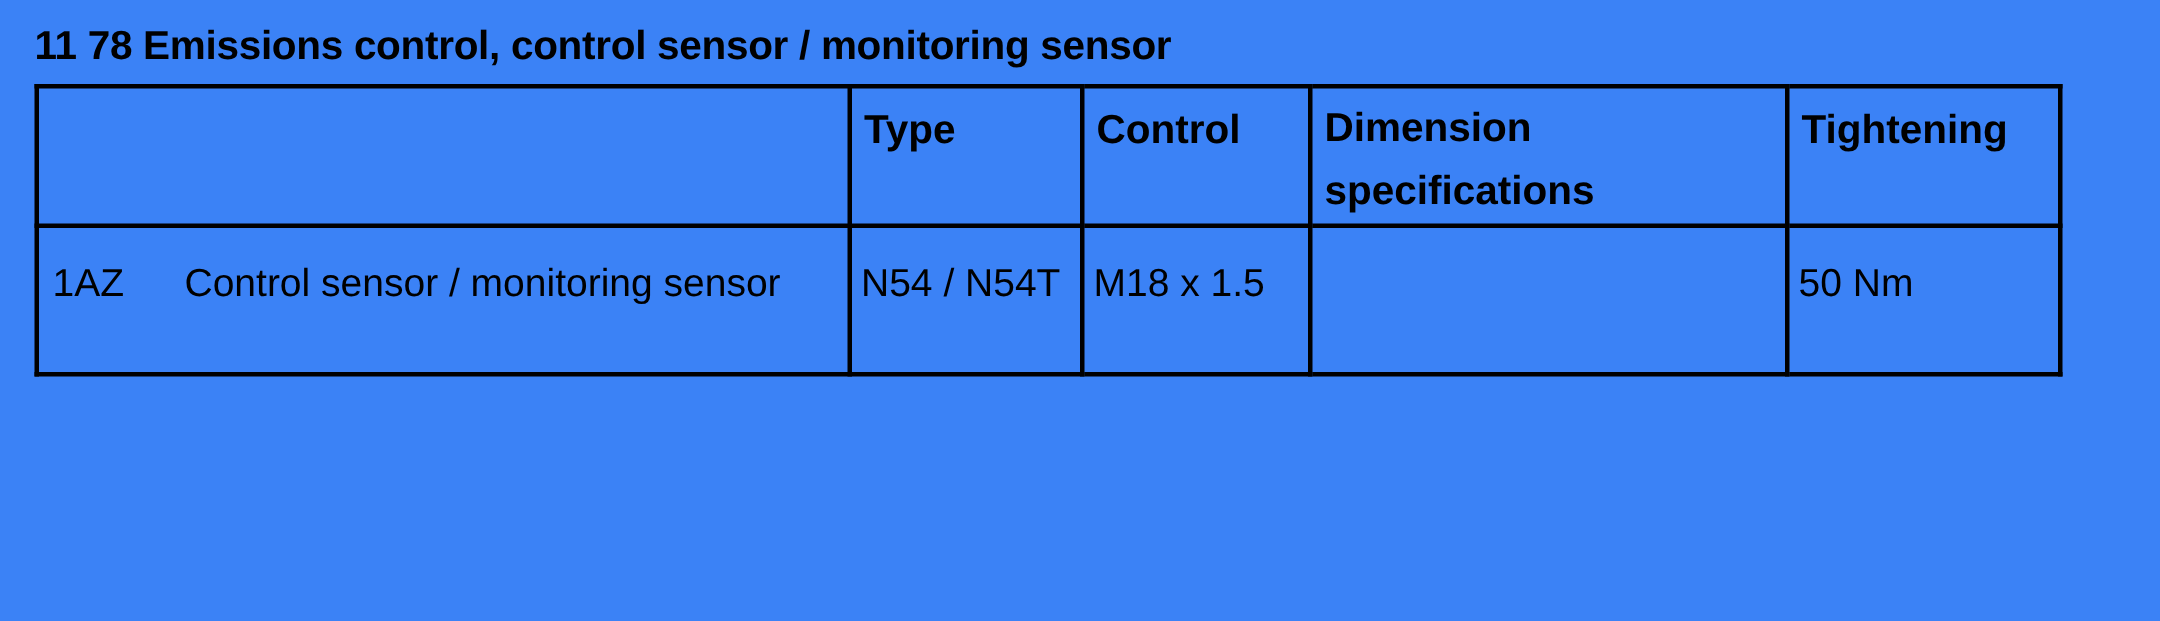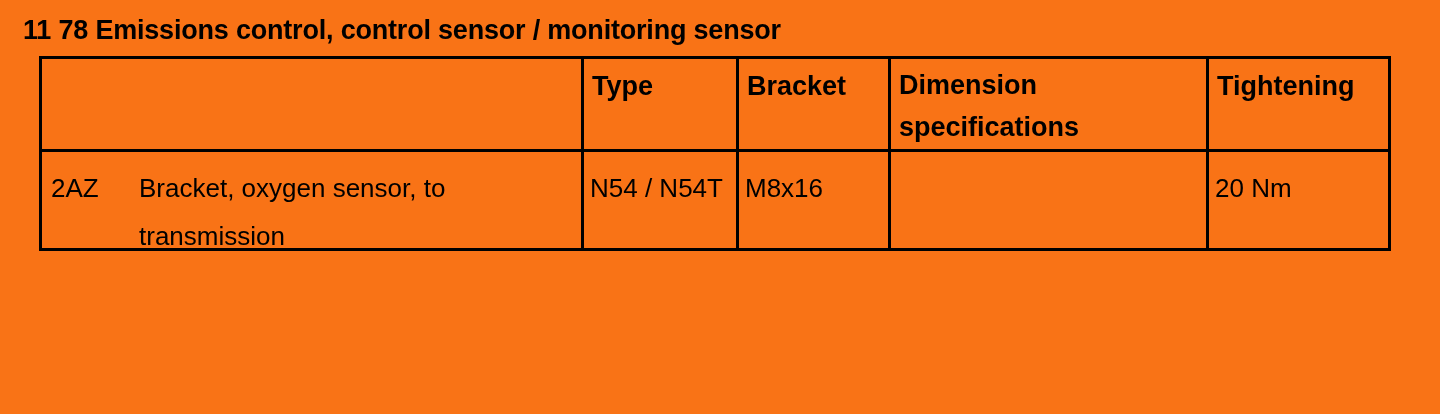--- a/index.html
+++ b/index.html
@@ -12,38 +12,38 @@
     height: 414px;
     font-family: "Liberation Sans", sans-serif;
     color: #000000;
     overflow: hidden;
   }
 
   .page {
     position: relative;
     width: 1440px;
     height: 414px;
-    background: #f97316;
+    background: #3b82f6;
     text-decoration: underline;
   }
 
   .doc-title {
     position: absolute;
     left: 23px;
     top: 14px;
     font-size: 27px;
     font-weight: bold;
     letter-spacing: -0.2px;
     white-space: nowrap;
     line-height: 32px;
   }
 
   .spec-table {
     position: absolute;
-    left: 39px;
+    left: 23px;
     top: 56px;
     width: 1352px;
     border-collapse: collapse;
     table-layout: fixed;
   }
 
   .spec-table td,
   .spec-table th {
     border: 3px solid #000000;
     padding: 0;
@@ -123,50 +123,50 @@
     </colgroup>
     <thead>
       <tr class="head-row">
         <td>
           <div class="head-cell-inner"></div>
         </td>
         <td>
           <div class="head-cell-inner">Type</div>
         </td>
         <td>
-          <div class="head-cell-inner">Bracket</div>
+          <div class="head-cell-inner">Control</div>
         </td>
         <td>
           <div class="head-cell-inner two-line">
             <div>Dimension</div>
             <div>specifications</div>
           </div>
         </td>
         <td>
           <div class="head-cell-inner">Tightening</div>
         </td>
       </tr>
     </thead>
     <tbody>
       <tr class="data-row">
         <td>
           <div class="desc-cell-inner">
-            <span class="desc-index">2AZ</span>
-            <div class="desc-text">Bracket, oxygen sensor, to transmission</div>
+            <span class="desc-index">1AZ</span>
+            <div class="desc-text">Control sensor / monitoring sensor</div>
           </div>
         </td>
         <td>
           <div class="cell-inner">N54 / N54T</div>
         </td>
         <td>
-          <div class="cell-inner">M8x16</div>
+          <div class="cell-inner">M18 x 1.5</div>
         </td>
         <td>
           <div class="cell-inner blank"></div>
         </td>
         <td>
-          <div class="cell-inner">20 Nm</div>
+          <div class="cell-inner">50 Nm</div>
         </td>
       </tr>
     </tbody>
   </table>
 
 </div>
 
 </body></html>

